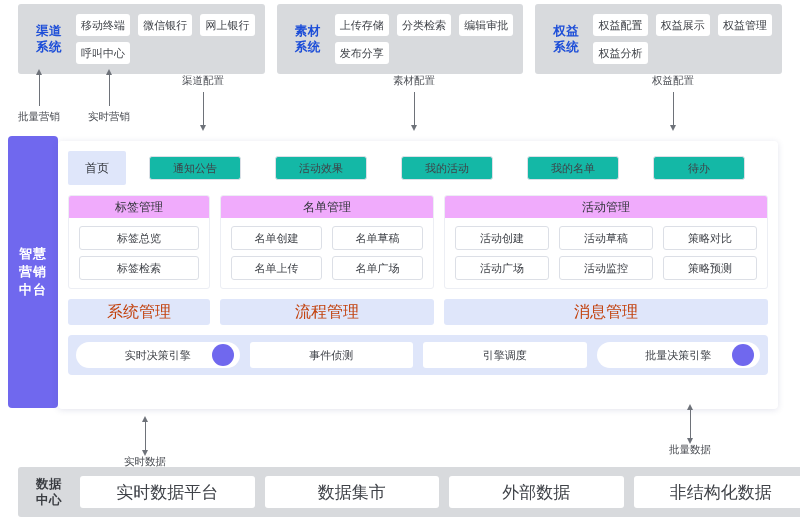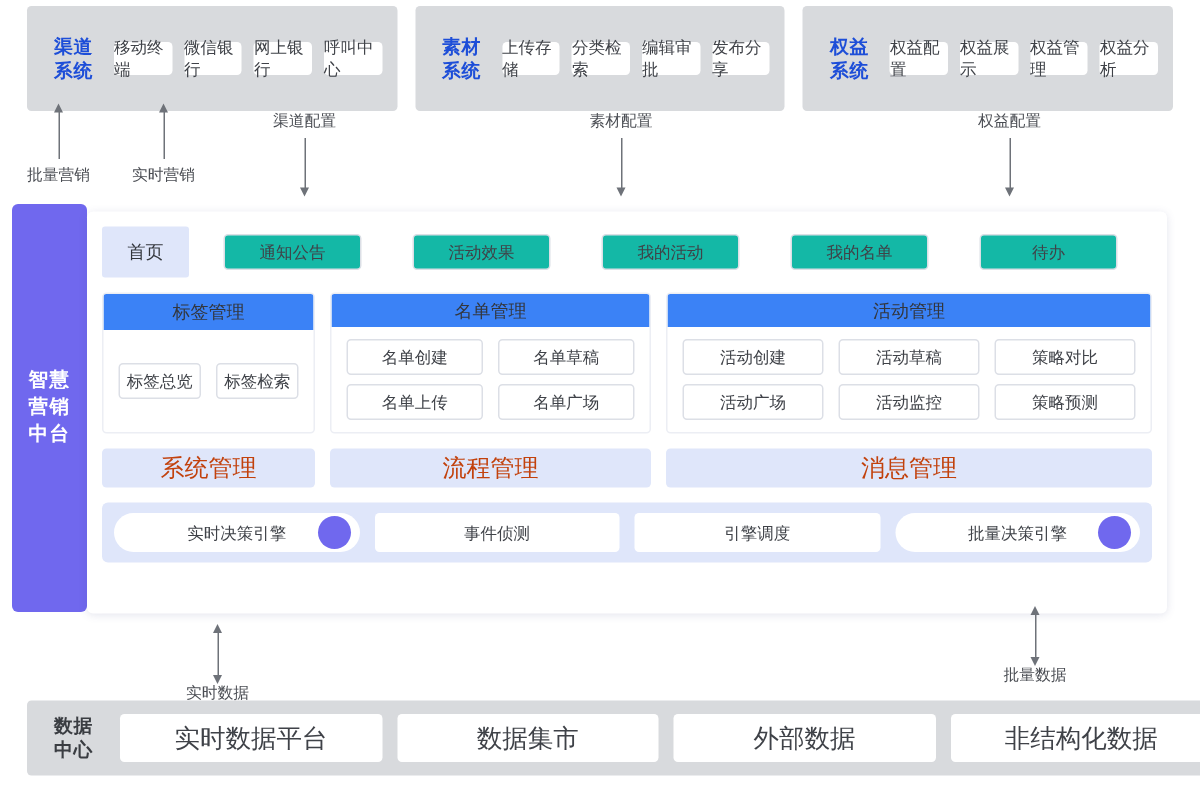--- a/index.html
+++ b/index.html
@@ -26,21 +26,21 @@
   }
   .sys-title {
     width: 42px; flex: 0 0 42px;
     font-size: 12.5px; line-height: 16px;
     color: #1d4ed8; font-weight: 700;
     text-align: center; letter-spacing: .5px;
     margin-right: 6px;
   }
   .sys-grid {
     flex: 1; display: grid;
-    grid-template-columns: 1fr 1fr 1fr 1fr;
+    grid-template-columns: 1fr 1fr 1fr;
     gap: 6px 8px;
   }
   .sys-cell {
     background: #ffffff; border-radius: 3px;
     height: 22px; display: flex;
     align-items: center; justify-content: center;
     font-size: 11px; color: #3f4248;
   }
 
   
@@ -93,38 +93,38 @@
   }
 
   
   .mgmt-row { display: flex; gap: 10px; margin-top: 10px; height: 94px; }
   .mgmt-card {
     background: #ffffff; border: 1px solid #eceef4;
     border-radius: 3px; display: flex; flex-direction: column;
     overflow: hidden;
   }
   .mgmt-head {
-    background: #3b82f6; height: 24px;
+    background: #f0abfc; height: 24px;
     display: flex; align-items: center; justify-content: center;
     font-size: 12px; color: #33363c;
   }
   .mgmt-body {
     flex: 1; display: grid; gap: 6px 10px;
     padding: 8px 10px; align-content: center;
   }
   .mgmt-item {
     height: 24px; background: #fff;
     border: 1px solid #dcdfe6; border-radius: 3px;
     display: flex; align-items: center; justify-content: center;
     font-size: 11px; color: #3f4248;
   }
   .c1 { flex: 0 0 142px; }
   .c2 { flex: 0 0 214px; }
   .c3 { flex: 1; }
-  .g1 { grid-template-columns: 1fr 1fr; }
+  .g1 { grid-template-columns: 1fr; }
   .g2 { grid-template-columns: 1fr 1fr; }
   .g3 { grid-template-columns: 1fr 1fr 1fr; }
 
   
   .hdr-row { display: flex; gap: 10px; margin-top: 10px; height: 26px; }
   .hdr-bar {
     background: #dfe6fa; border-radius: 3px;
     display: flex; align-items: center; justify-content: center;
     font-size: 16px; color: #c2410c;
   }

